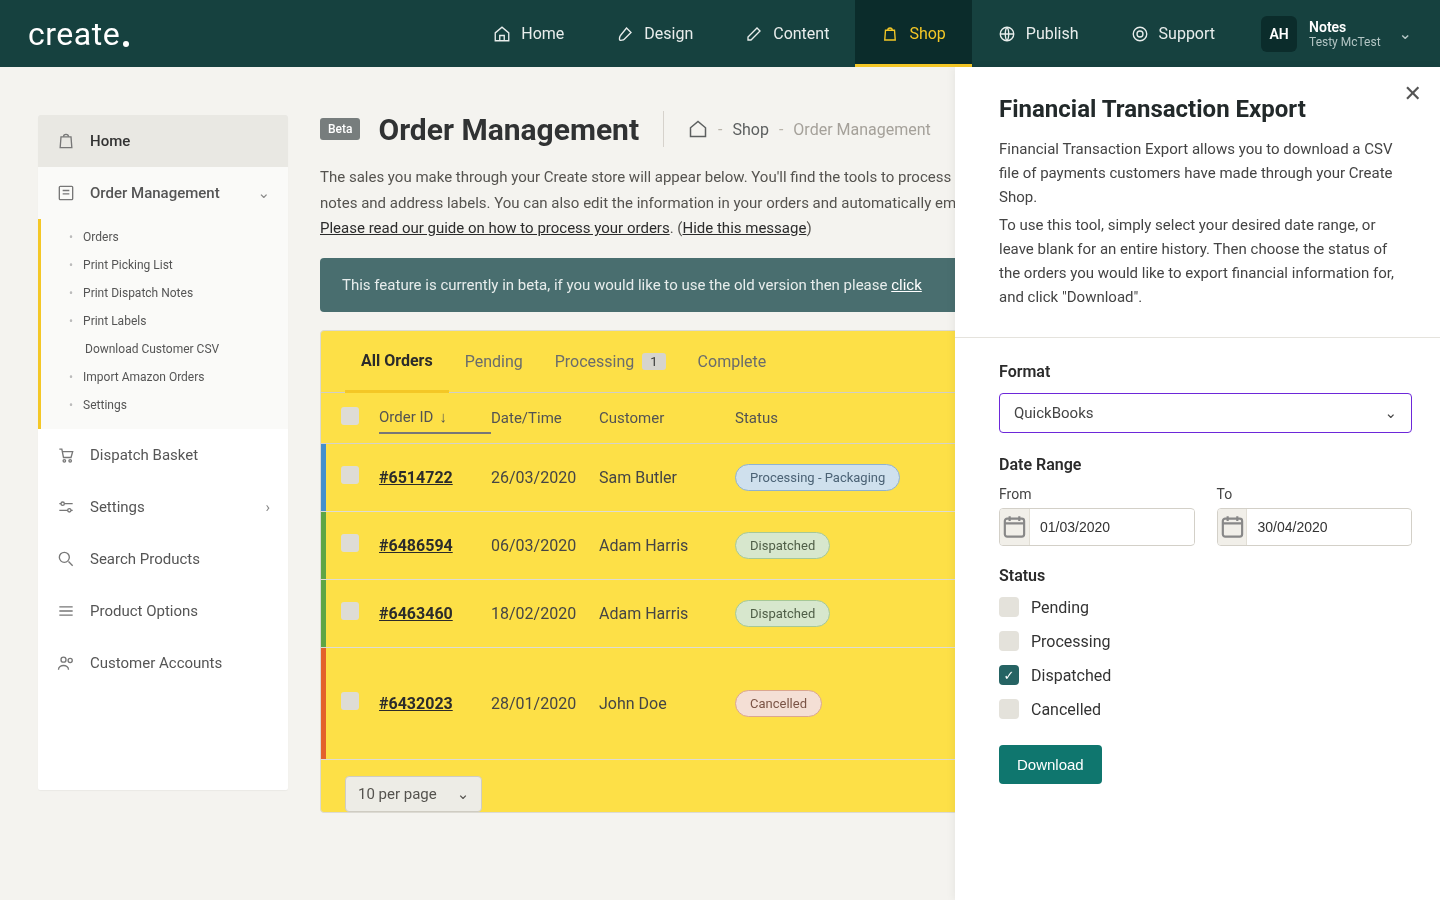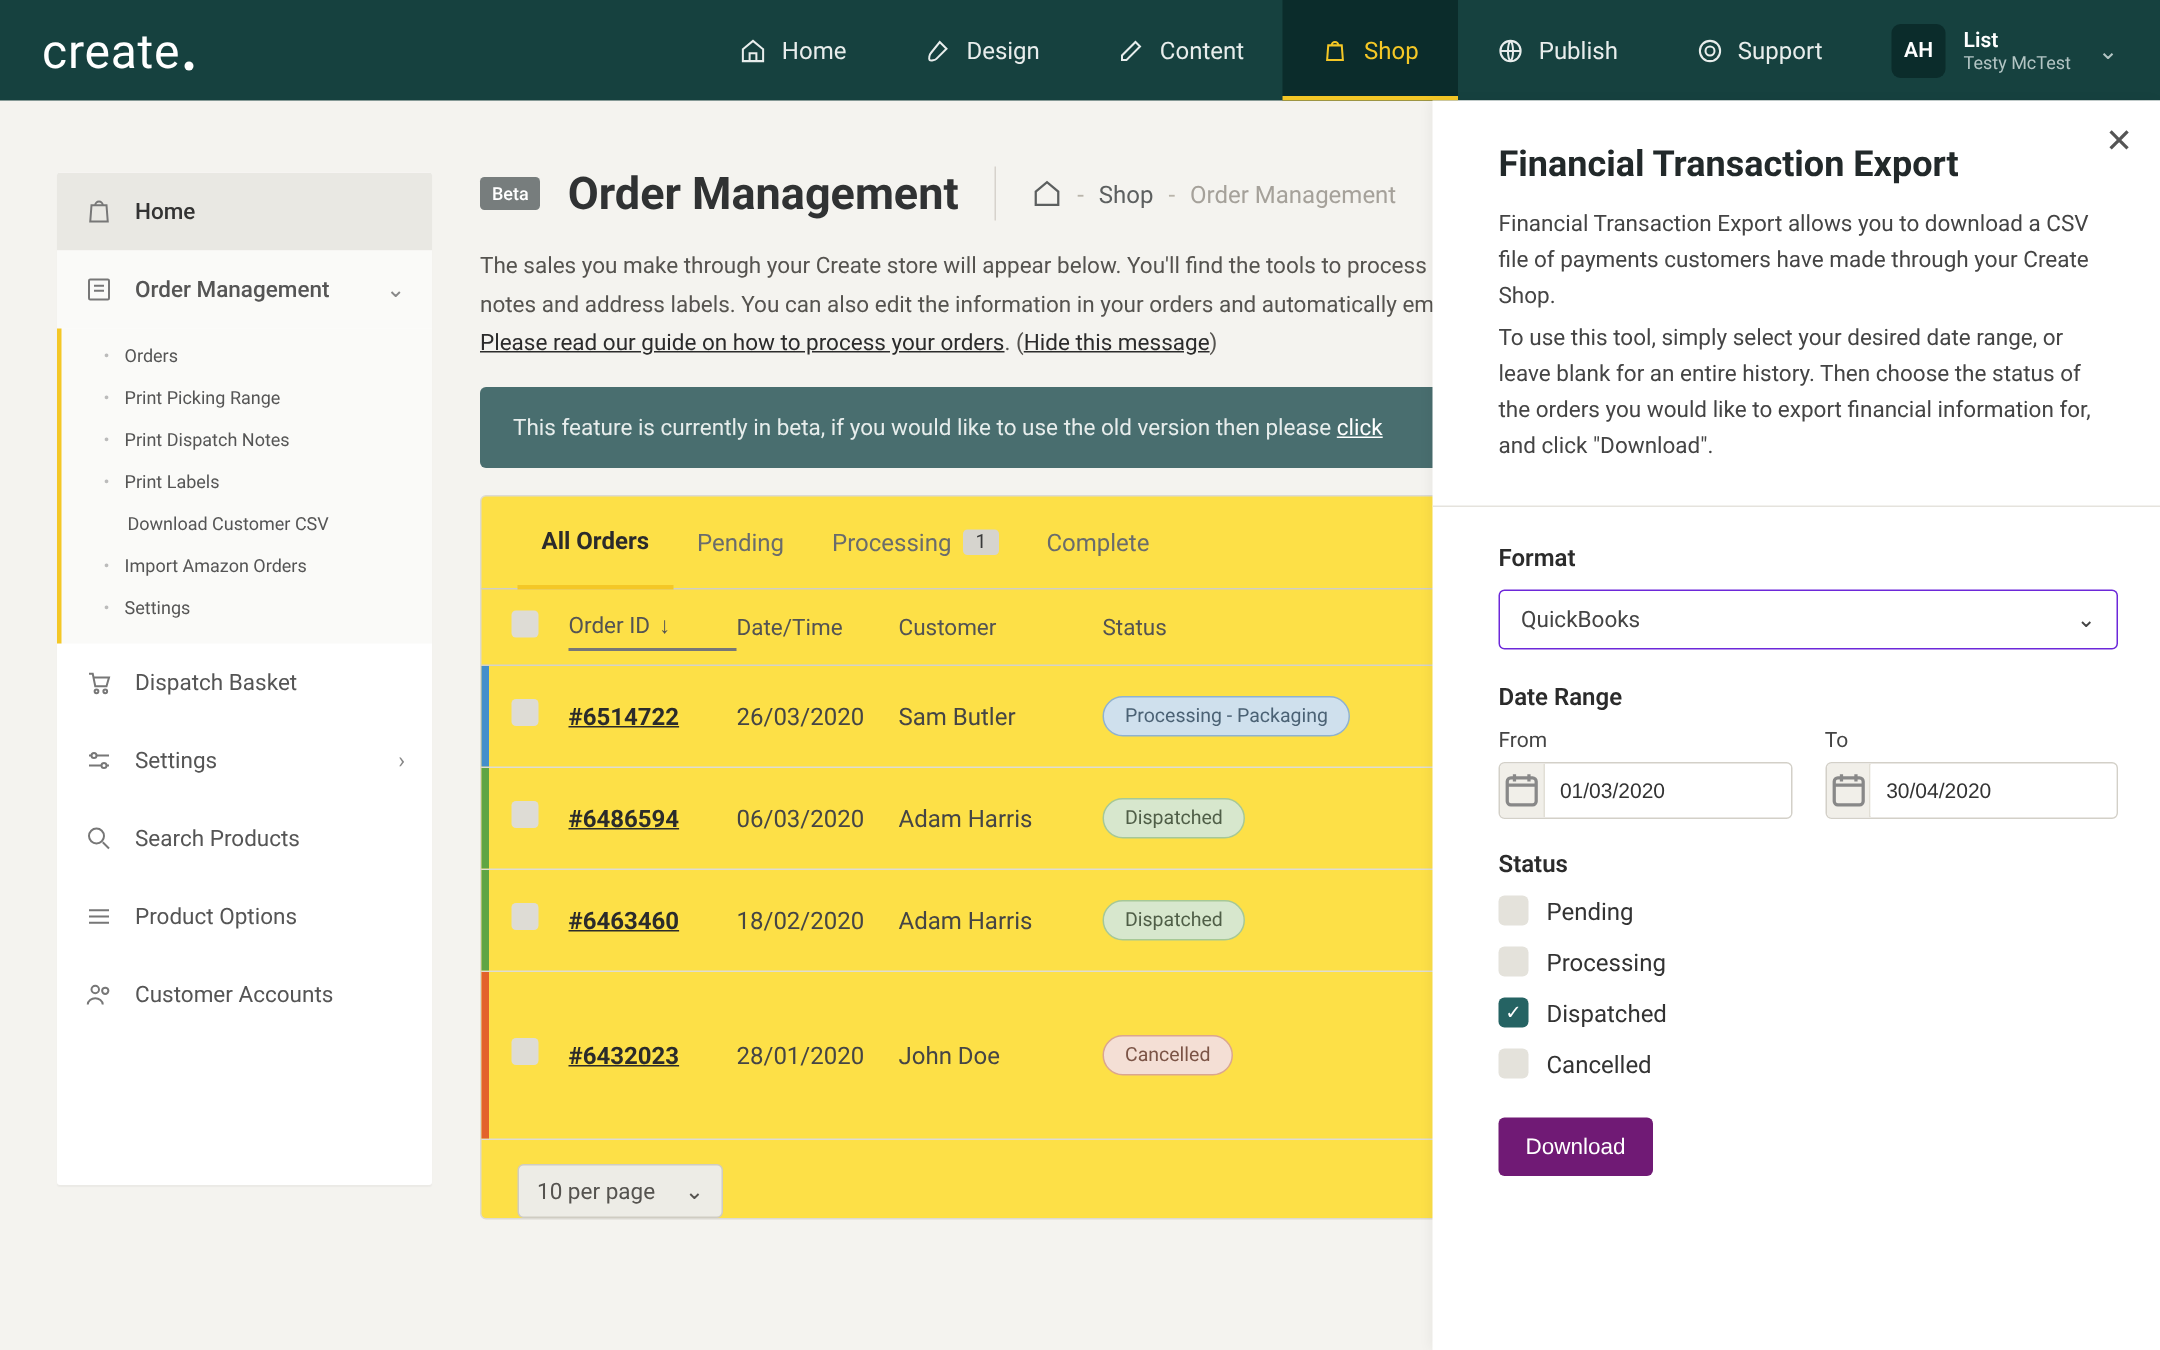--- a/index.html
+++ b/index.html
@@ -91,21 +91,21 @@
 .range { display:flex; gap:22px; margin-bottom:20px;}
 .range .half { flex:1; }
 .sublabel { font-size:14px; color:#444; margin-bottom:6px;}
 .dateinput { border:1px solid #d3d0c8; border-radius:4px; display:flex; align-items:center; overflow:hidden;}
 .dateinput .ico { width:36px; height:36px; background:#f1efe9; display:flex; align-items:center; justify-content:center; color:#888; border-right:1px solid #e2dfd6;}
 .dateinput input { border:none; outline:none; padding:9px 10px; font-size:14px; color:#333; width:100%; }
 .statuslist { display:flex; flex-direction:column; gap:14px; margin-top:4px; margin-bottom:26px;}
 .check { display:flex; align-items:center; gap:12px; cursor:pointer;}
 .cbox { width:20px; height:20px; border-radius:4px; background:#e4e2db; display:flex; align-items:center; justify-content:center; color:#fff; font-size:13px;}
 .cbox.checked { background:#256363; }
-.dlbtn { background:#701a75; color:#fff; border:none; border-radius:4px; padding:11px 18px; font-size:15px; cursor:pointer;}
+.dlbtn { background:#0f766e; color:#fff; border:none; border-radius:4px; padding:11px 18px; font-size:15px; cursor:pointer;}
 
 svg { width:100%; height:100%; }
 </style>
 </head>
 <body>
 
 <div class="topbar">
   <div class="logo">
       <span>create</span>
       <span class="logo-dot"></span>
@@ -159,21 +159,21 @@
           <svg viewBox="0 0 24 24" fill="none" stroke="currentColor" stroke-width="1.8">
             <circle cx="12" cy="12" r="9"></circle>
             <circle cx="12" cy="12" r="4"></circle>
           </svg>
         </span>
       <span>Support</span>
     </div>
     <div class="user-chip">
       <span class="avatar">AH</span>
       <span class="user-meta">
-        <div class="uname">List</div>
+        <div class="uname">Notes</div>
         <div class="usub">Testy McTest</div>
       </span>
       <span class="chev">⌄</span>
     </div>
   </div>
 </div>
 
 <div class="wrap">
   <div class="sidecol">
     <div class="sidebar">
@@ -194,21 +194,21 @@
             </svg>
           </span>
         <span>Order Management</span>
         <span class="caret">⌄</span>
       </div>
       <div class="sb-sub">
         <div class="sub-item">
             <span>Orders</span>
           </div>
         <div class="sub-item">
-            <span>Print Picking Range</span>
+            <span>Print Picking List</span>
           </div>
         <div class="sub-item">
             <span>Print Dispatch Notes</span>
           </div>
         <div class="sub-item">
             <span>Print Labels</span>
           </div>
         <div class="sub-item nobullet">
             <span>Download Customer CSV</span>
           </div>

